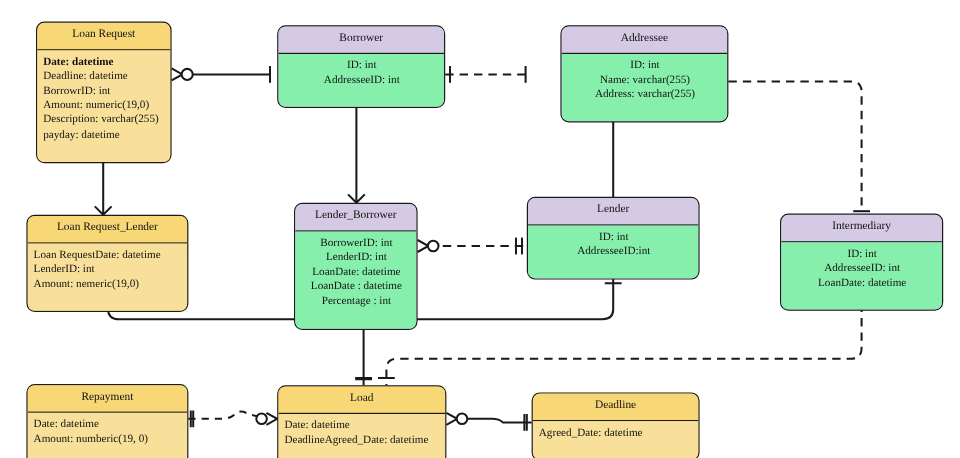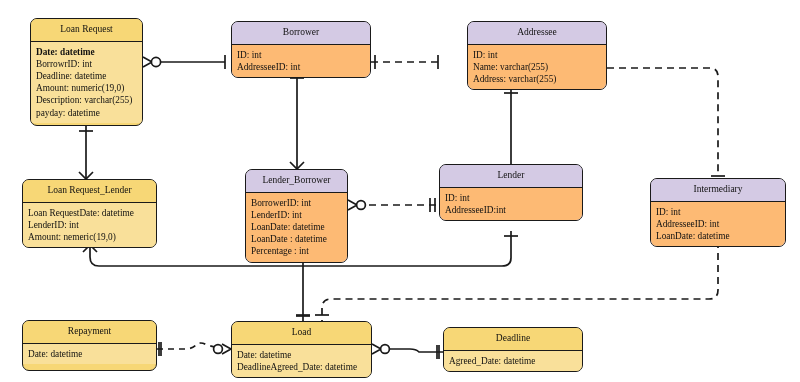--- a/index.html
+++ b/index.html
@@ -4,28 +4,28 @@
 <style>
   html,body{margin:0;padding:0;background:#ffffff;}
   body{width:800px;height:382px;position:relative;overflow:hidden;
        font-family:"Liberation Serif","DejaVu Serif",serif;}
   #canvas{position:absolute;left:0;top:0;width:730px;height:382px;}
   svg.lines{position:absolute;left:0;top:0;width:800px;height:382px;pointer-events:none;}
   .entity{position:absolute;box-sizing:border-box;border:1.6px solid #1a1a1a;
           border-radius:7px;overflow:hidden;}
   .entity .hdr{text-align:center;font-size:9.5px;line-height:1;padding:6px 2px 6px;
                border-bottom:1.6px solid #1a1a1a;color:#111;}
-  .entity .attrs{padding:4px 4px 4px 5px;}
+  .entity .attrs{padding:4px 4px 16px 5px;}
   .entity .attrs div{font-size:9.3px;line-height:12.2px;color:#111;white-space:nowrap;}
   .entity.yellow{background:#f7d776;}
   .entity.yellow .hdr{background:#f7d776;}
   .entity.yellow .attrs{background:#f9e09a;}
   .entity.purple{background:#d4cae4;}
   .entity.purple .hdr{background:#d4cae4;}
-  .entity.purple .attrs{background:#fdba74;}
+  .entity.purple .attrs{background:#86efac;text-align:center;}
   .attrs div.bold{font-weight:bold;}
 </style>
 </head>
 <body>
 
 <div id="canvas">
 
   <svg class="lines" viewBox="0 0 800 382" xmlns="http://www.w3.org/2000/svg">
     <g stroke="#1a1a1a" stroke-width="1.7" fill="none">
 
@@ -135,22 +135,22 @@
       </g>
 
     </g>
   </svg>
 
   <div id="entity-layer">
       <div class="entity yellow" style="left: 30px; top: 18px; width: 113px; min-height: 108px;">
         <div class="hdr">Loan Request</div>
         <div class="attrs">
           <div class="bold">Date: datetime</div>
+          <div>Deadline: datetime</div>
           <div>BorrowrID: int</div>
-          <div>Deadline: datetime</div>
           <div>Amount: numeric(19,0)</div>
           <div>Description: varchar(255)</div>
           <div>payday: datetime</div>
         </div>
       </div>
       <div class="entity purple" style="left: 231px; top: 21px; width: 140px; min-height: 52px;">
         <div class="hdr">Borrower</div>
         <div class="attrs">
           <div>ID: int</div>
           <div>AddresseeID: int</div>
@@ -194,20 +194,21 @@
         <div class="attrs">
           <div>ID: int</div>
           <div>AddresseeID: int</div>
           <div>LoanDate: datetime</div>
         </div>
       </div>
       <div class="entity yellow" style="left: 22px; top: 320px; width: 135px; min-height: 51px;">
         <div class="hdr">Repayment</div>
         <div class="attrs">
           <div>Date: datetime</div>
+          <div>Amount: numberic(19, 0)</div>
         </div>
       </div>
       <div class="entity yellow" style="left: 231px; top: 321px; width: 141px; min-height: 51px;">
         <div class="hdr">Load</div>
         <div class="attrs">
           <div>Date: datetime</div>
           <div>DeadlineAgreed_Date: datetime</div>
         </div>
       </div>
       <div class="entity yellow" style="left: 443px; top: 327px; width: 140px; min-height: 45px;">

